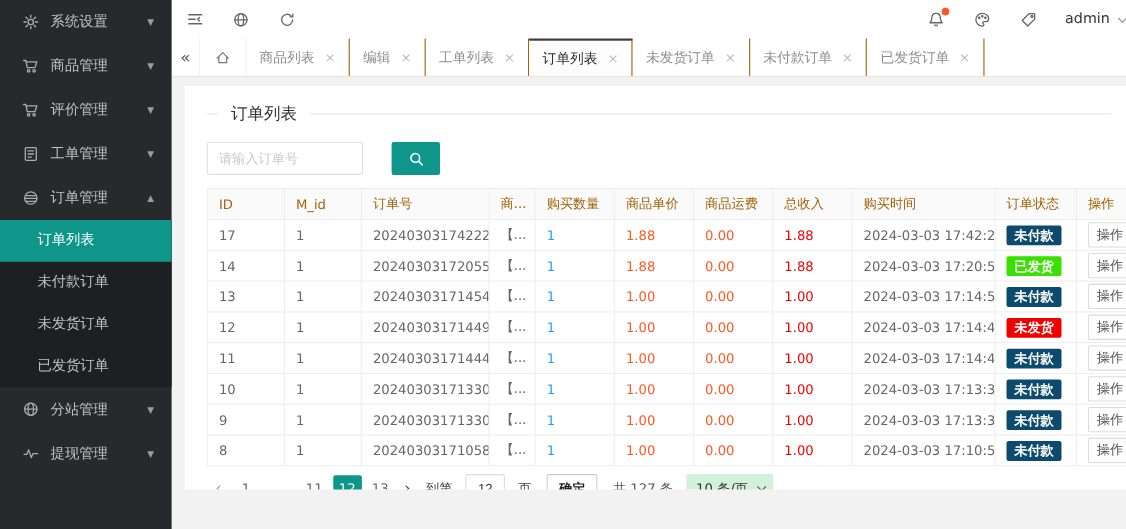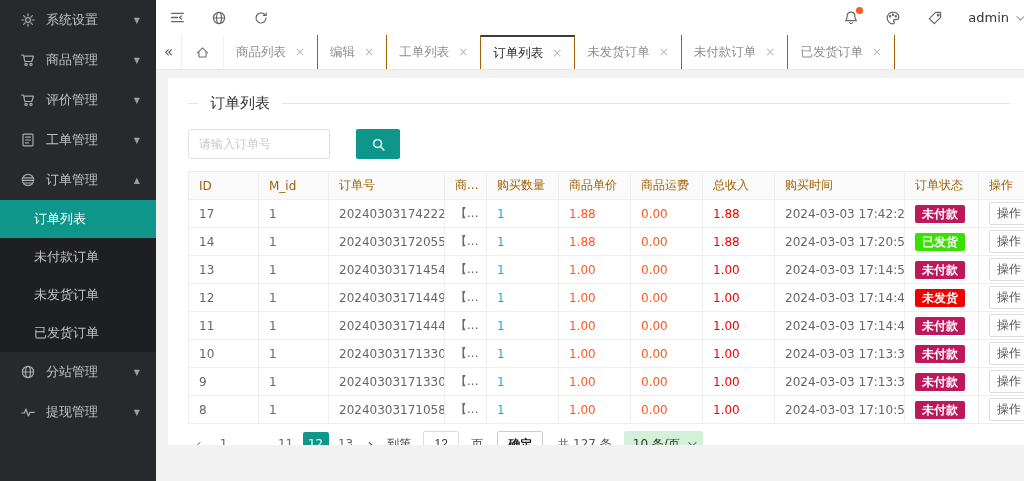--- a/index.html
+++ b/index.html
@@ -53,21 +53,21 @@
   .table-clip { overflow:hidden; width:100%; }
   table { border-collapse:collapse; table-layout:fixed; width:950px; font-size:12px; }
   th, td { border:1px solid #eeeeee; border-left:none; padding:0 10px; height:28px; text-align:left; font-weight:normal; white-space:nowrap; overflow:hidden; }
   th:first-child, td:first-child { border-left:1px solid #eee; }
   thead th { background:#fafafa; color:#a16207; }
   td { color:#666; }
   .c-blue { color:#1e9fff; }
   .c-orange { color:#ff5722; }
   .c-red { color:#f20000; }
   .badge { display:inline-block; padding:3px 7px; border-radius:2px; color:#fff; font-size:12px; font-weight:bold; line-height:1; }
-  .s-blue { background:#be185d; }
+  .s-blue { background:#0c4a6e; }
   .s-green { background:#3ae000; }
   .s-red { background:#f00000; }
   .op-btn { display:inline-block; border:1px solid #dcdcdc; background:#fff; border-radius:2px; padding:3px 7px; font-size:12px; color:#555; margin-right:6px; cursor:pointer; line-height:1.2; }
 
   .pager { display:flex; align-items:center; height:40px; font-size:12px; color:#666; }
   .pg-arrow { padding:0 8px; color:#999; font-size:14px; cursor:pointer; }
   .pg-arrow.next { color:#444; }
   .pg-item { min-width:22px; height:24px; line-height:24px; text-align:center; margin:0 3px; border-radius:2px; cursor:pointer; }
   .pg-item.active { background:#0e968a; color:#fff; min-width:26px; }
   .pg-dim { color:#404040; margin:0 6px; }

